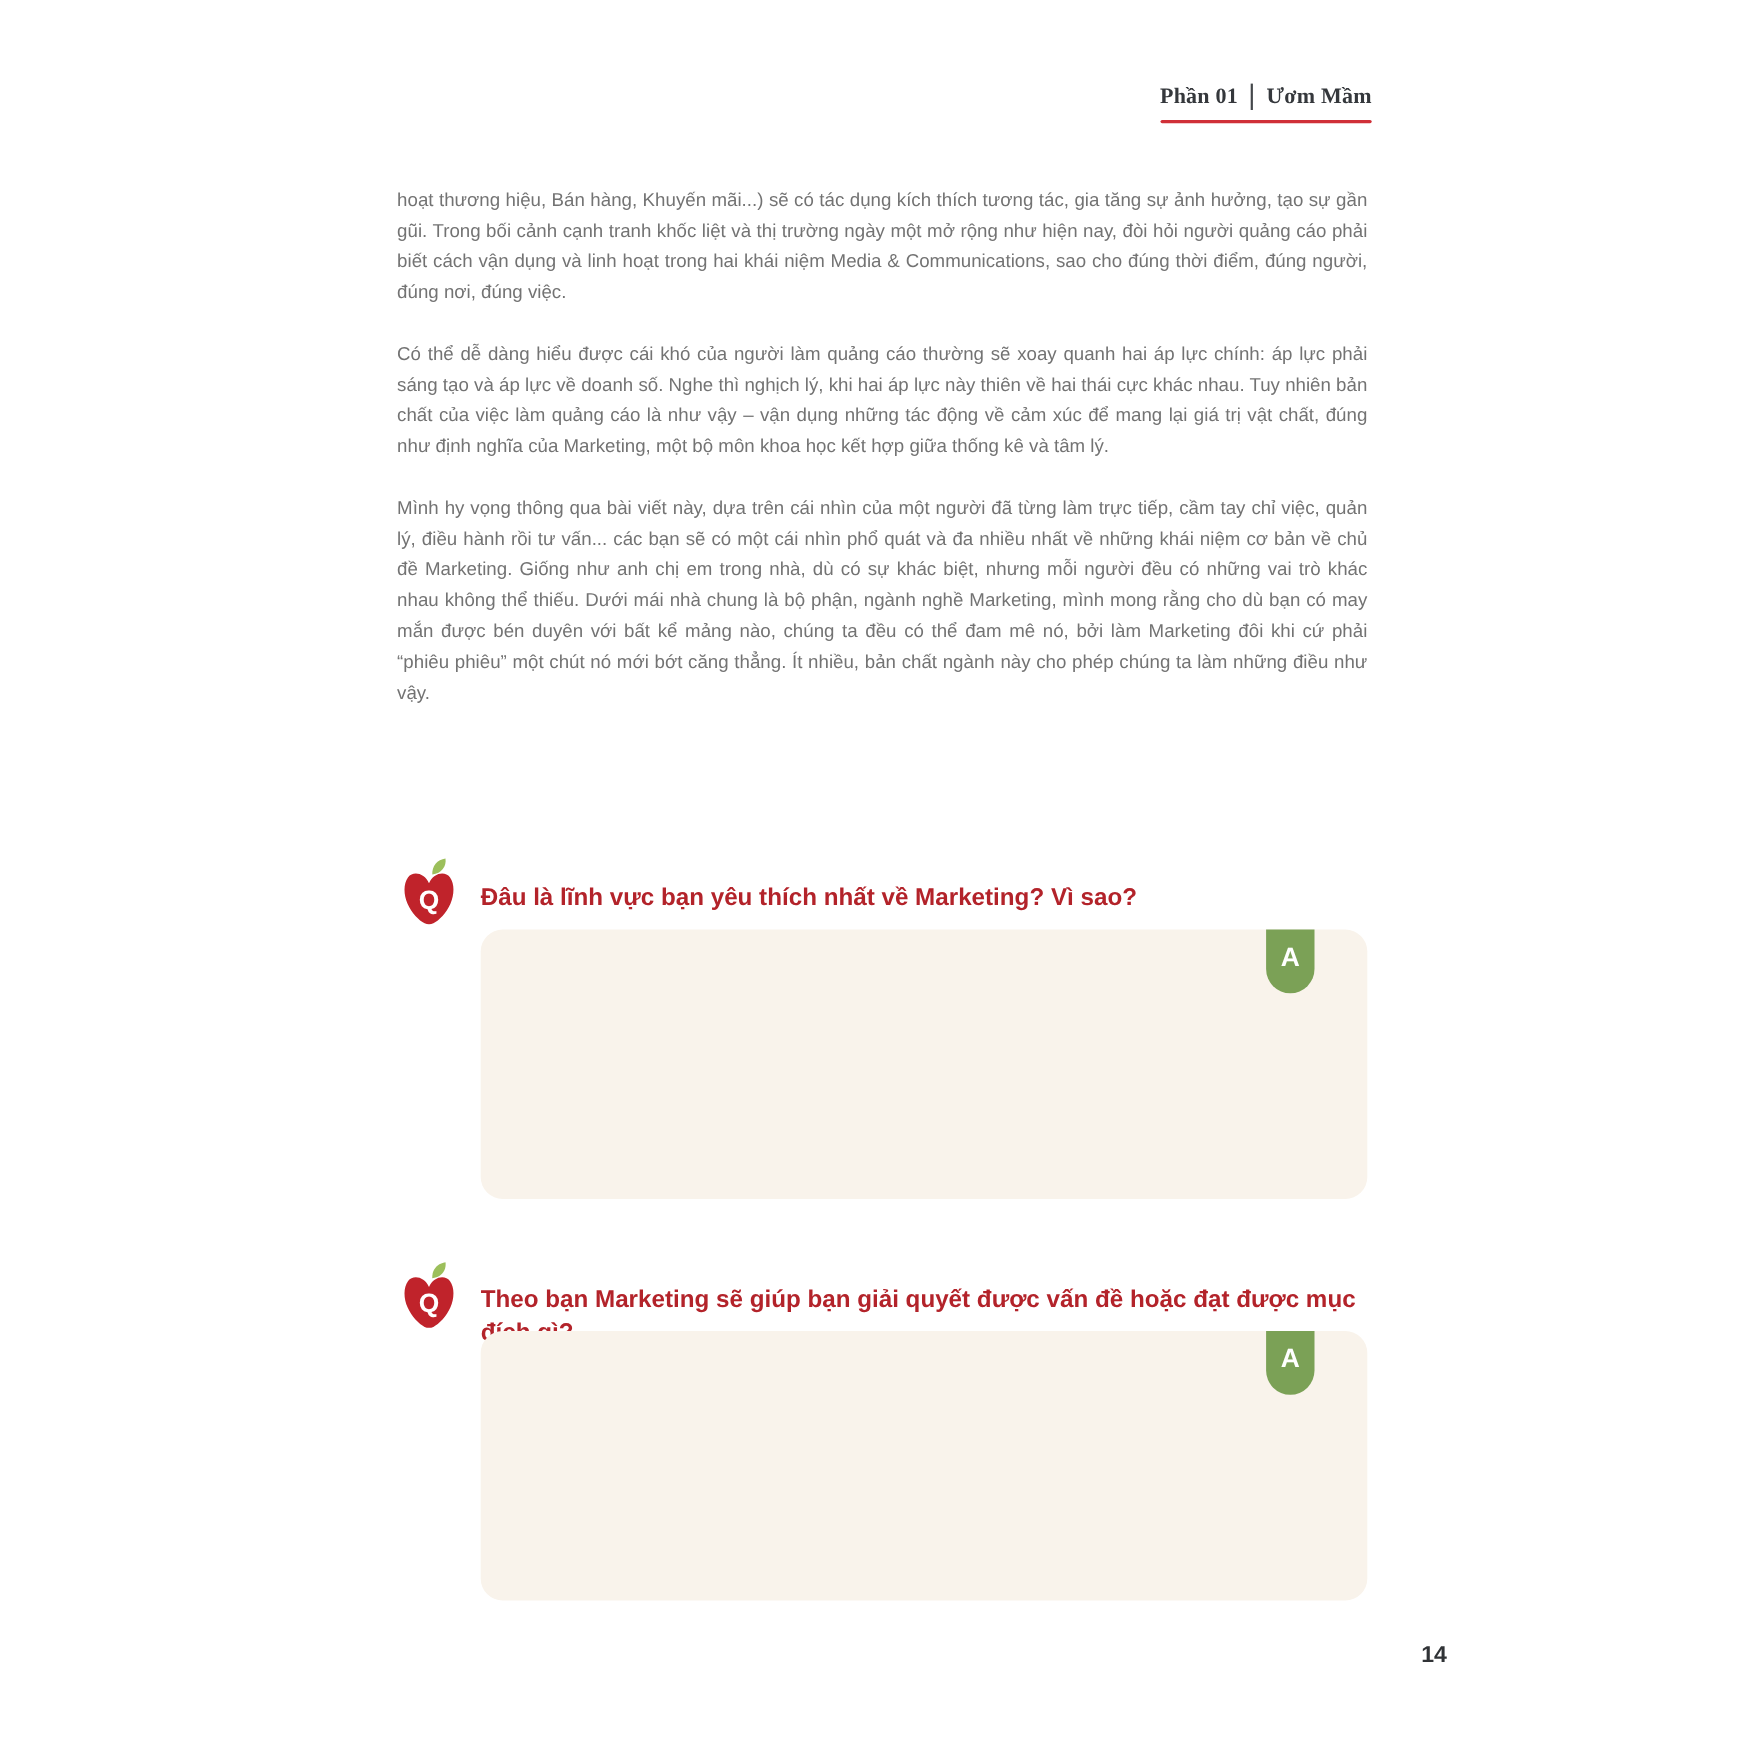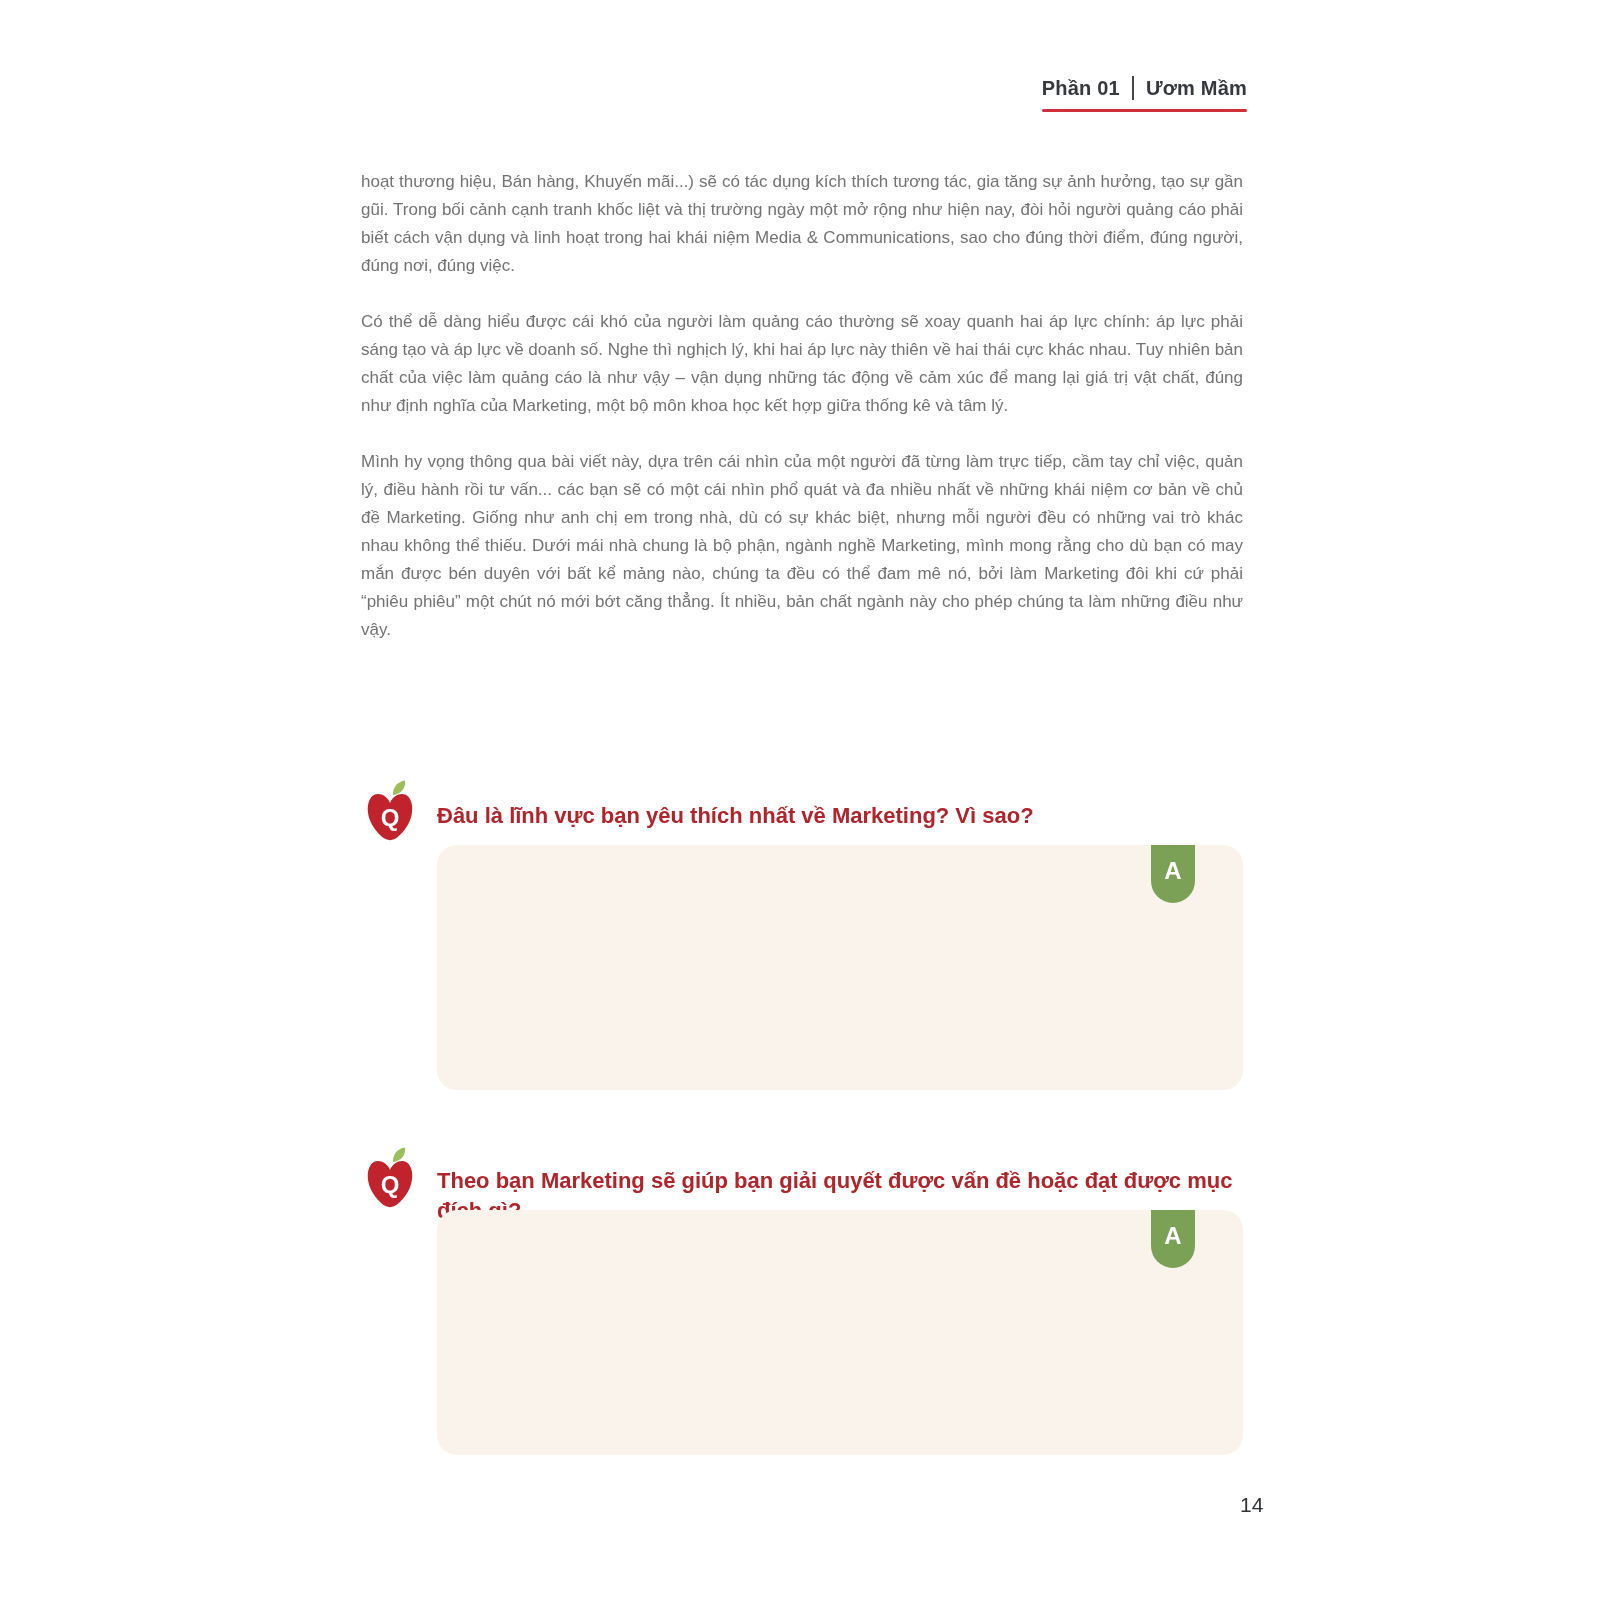--- a/index.html
+++ b/index.html
@@ -12,20 +12,21 @@
     font-family: "Liberation Sans", "DejaVu Sans", sans-serif;
     overflow: hidden;
   }
 
   
   .header {
     position: absolute;
     top: 76px;
     right: 353px;
     text-align: center;
+    font-family: Liberation Serif, serif;
   }
   .header-line {
     display: flex;
     align-items: center;
     gap: 12px;
     font-size: 20px;
     font-weight: bold;
     color: #35383c;
     letter-spacing: 0.2px;
   }
@@ -106,24 +107,24 @@
     color: #ffffff;
     font-size: 24px;
     font-weight: bold;
     line-height: 1;
     padding-bottom: 6px;
   }
 
   
   .page-number {
     position: absolute;
-    left: 1240px;
+    left: 1292px;
     top: 1493px;
     font-size: 21px;
-    font-weight: normal;
+    font-weight: bold;
     color: #303336;
   }
 </style>
 </head>
 <body>
 
 <div class="page">
 
   <div class="header">
     <div class="header-line">

